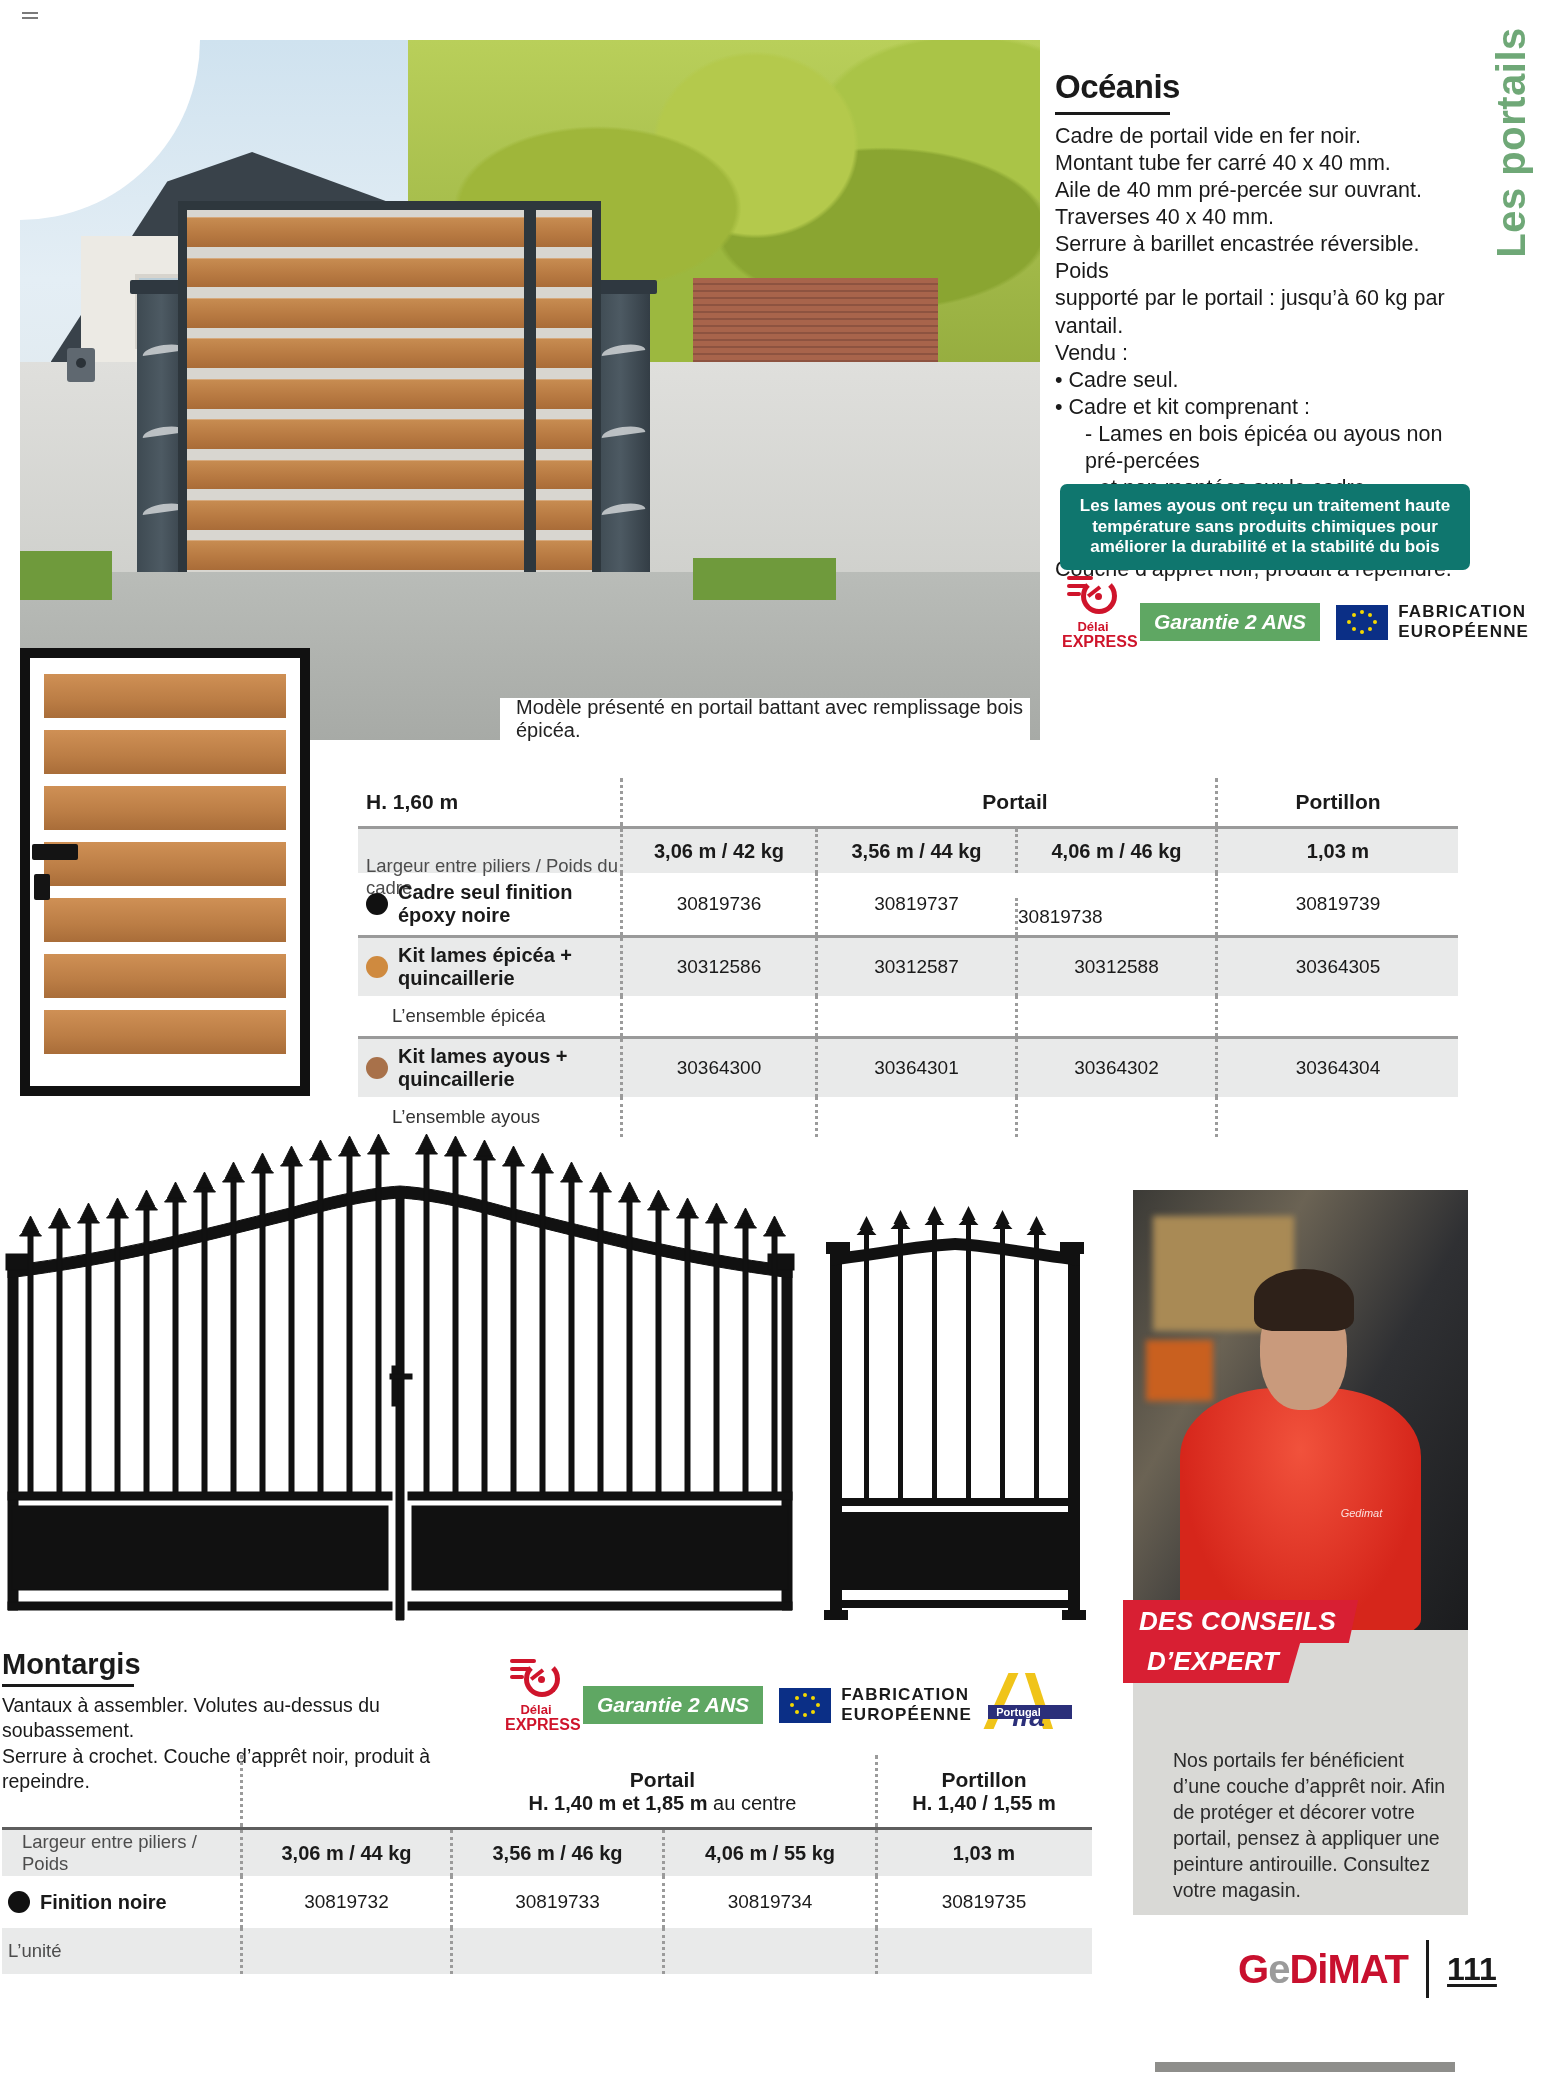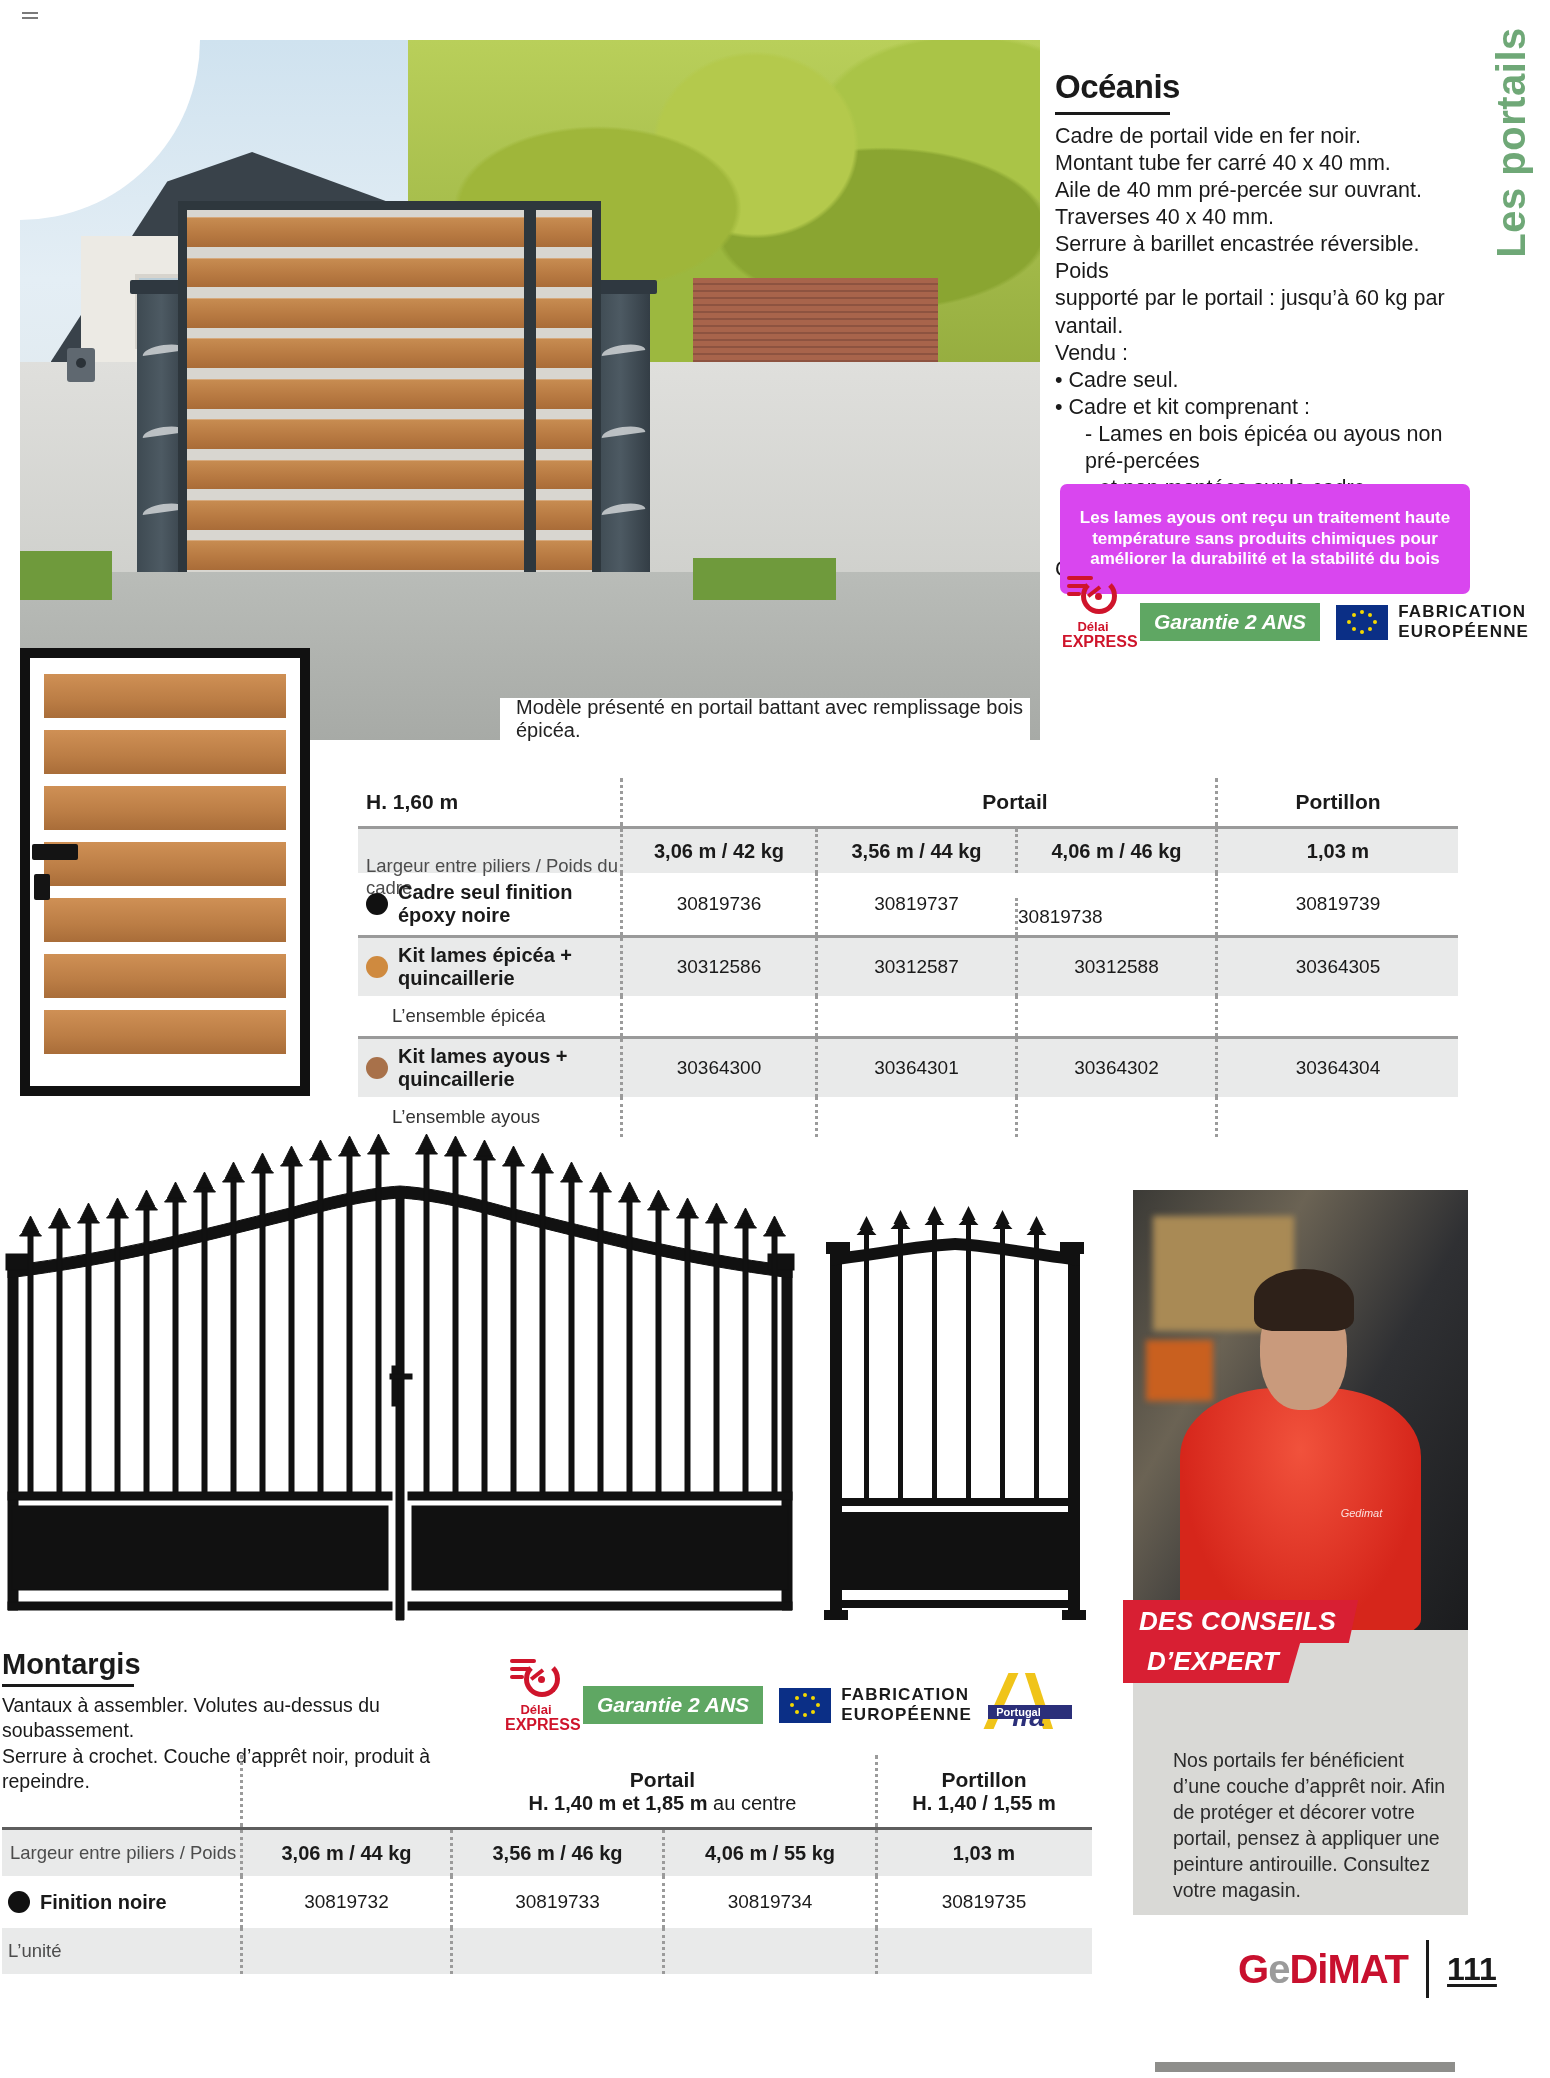--- a/index.html
+++ b/index.html
@@ -143,23 +143,23 @@
   
   .rtext { position:absolute; left:1055px; top:68px; width:405px; }
   .rtitle { font-size: 33px; font-weight:700; letter-spacing:-.5px; }
   .rtitle-rule { width:115px; height:3px; background:#1a1a1a; margin:6px 0 8px; }
   .rbody { font-size: 21.5px; line-height: 1.26; }
   .rbody .ind2 { padding-left: 30px; }
   .rbody .ind3 { padding-left: 44px; }
 
   .redbox {
     position:absolute; left:1060px; top:484px; width:410px; min-height:72px;
-    background:#d946ef; border-radius:7px;
+    background:#0f766e; border-radius:7px;
     display:flex; align-items:center; justify-content:center;
-    padding:24px 14px;
+    padding:12px 14px;
   }
   .redbox p {
     color:#fff; font-weight:700; font-size:17px; line-height:1.22; text-align:center;
   }
 
   
   .badge-row { position:absolute; display:flex; align-items:center; gap:16px; }
   .badge-express { width:62px; text-align:center; }
   .bx-icon { position:relative; width:52px; height:46px; margin:0 auto 2px; }
   .bx-icon .ring {
@@ -707,21 +707,21 @@
         </span>
       </div>
       <div class="cell dotline" style="width:215px; justify-content:center; flex-direction:column;">
         <span class="hdr-txt">Portillon</span>
         <span class="hdr-txt" style="font-size:20px;">H. 1,40 / 1,55 m</span>
       </div>
     </div>
     <div class="rule-dark"></div>
 
     <div class="row shade" style="height:46px;">
-      <div class="cell" style="width:238px; padding-left:8px;">
+      <div class="cell" style="width:238px; padding-left:20px;">
         <span class="lbl-grey">Largeur entre piliers / Poids</span>
       </div>
       <div class="cell dotline" style="width:210px; justify-content:center;">
         <span class="lbl-bold">3,06 m / 44 kg</span>
       </div>
       <div class="cell dotline" style="width:212px; justify-content:center;">
         <span class="lbl-bold">3,56 m / 46 kg</span>
       </div>
       <div class="cell dotline" style="width:213px; justify-content:center;">
         <span class="lbl-bold">4,06 m / 55 kg</span>

